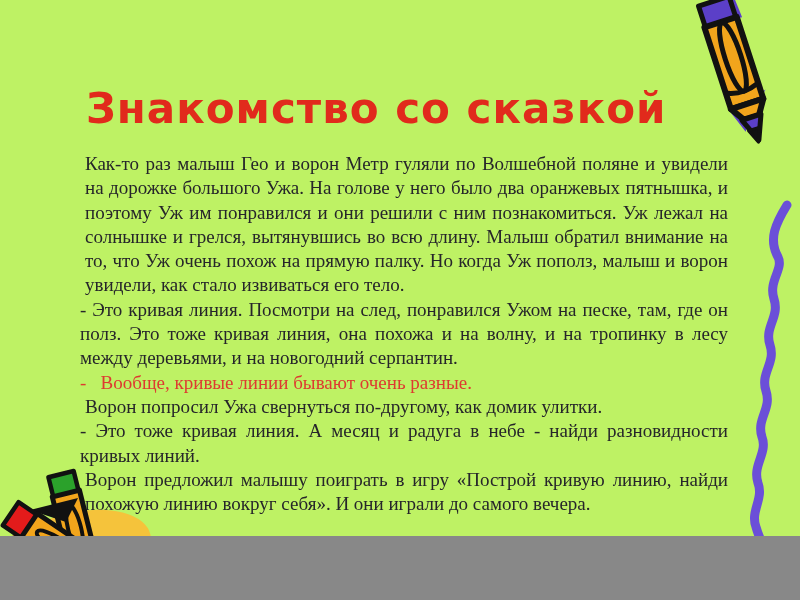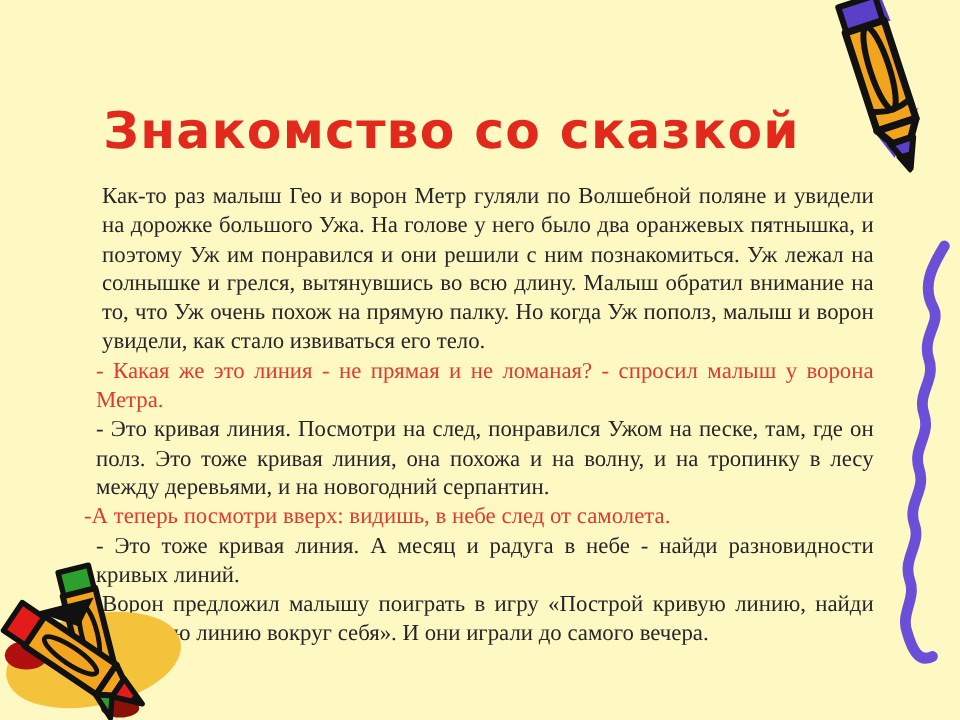--- a/index.html
+++ b/index.html
@@ -1,17 +1,17 @@
 <!DOCTYPE html>
 <html><head>
 <meta charset="utf-8">
 <style>
   html,body{margin:0;padding:0;background:#888;}
   .slide{
-    position:relative;width:800px;height:600px;background:#fef9c3;
+    position:relative;width:800px;height:536px;background:#bef264;
     overflow:hidden;font-family:"Liberation Serif",serif;
   }
   .title{
     position:absolute;left:86px;top:84px;margin:0;
     font-family:"DejaVu Sans",sans-serif;font-weight:bold;
     font-size:42px;letter-spacing:1px;color:#e12a1c;white-space:nowrap;
   }
   .content{
     position:absolute;left:85px;top:152px;width:643px;
     font-size:19px;line-height:24.3px;color:#26262a;text-align:justify;
@@ -27,23 +27,23 @@
 </style>
 </head>
 <body>
 
 <div class="slide">
 
   <h1 class="title">Знакомство со сказкой</h1>
 
   <div class="content">
     <p class="dark">Как-то раз малыш Гео и ворон Метр гуляли по Волшебной поляне и увидели на дорожке большого Ужа. На голове у него было два оранжевых пятнышка, и поэтому Уж им понравился и они решили с ним познакомиться. Уж лежал на солнышке и грелся, вытянувшись во всю длину. Малыш обратил внимание на то, что Уж очень похож на прямую палку. Но когда Уж пополз, малыш и ворон увидели, как стало извиваться его тело.</p>
-    <p class="red outdent-sm">- Какая же это линия - не прямая и не ломаная? - спросил малыш у ворона Метра.</p>
     <p class="dark outdent-sm">- Это кривая линия. Посмотри на след, понравился Ужом на песке, там, где он полз. Это тоже кривая линия, она похожа и на волну, и на тропинку в лесу между деревьями, и на новогодний серпантин.</p>
-    <p class="red outdent">-А теперь посмотри вверх: видишь, в небе след от самолета.</p>
+    <p class="red outdent-sm">-&nbsp;&nbsp;&nbsp;Вообще, кривые линии бывают очень разные.</p>
+    <p class="dark">Ворон попросил Ужа свернуться по-другому, как домик улитки.</p>
     <p class="dark outdent-sm">- Это тоже кривая линия. А месяц и радуга в небе - найди разновидности кривых линий.</p>
     <p class="dark">Ворон предложил малышу поиграть в игру «Построй кривую линию, найди похожую линию вокруг себя». И они играли до самого вечера.</p>
   </div>
 
   <svg class="deco crayon-tr" width="145" height="190" viewBox="0 0 145 190">
     <g transform="translate(60,5) rotate(72)" stroke-linejoin="round" stroke-linecap="round">
       <polygon points="-8,-20 20,-22 16,14 -4,12" fill="#5b3fc8" stroke="none"></polygon>
       <polygon points="96,-22 112,-4 130,10 108,18" fill="#5b3fc8" stroke="none"></polygon>
       <rect x="-4" y="-16" width="26" height="32" fill="#5b3fc8" stroke="#111111" stroke-width="5"></rect>
       <polygon points="18,-17 104,-17 104,17 18,17" fill="#f2a51c" stroke="#111111" stroke-width="6"></polygon>

